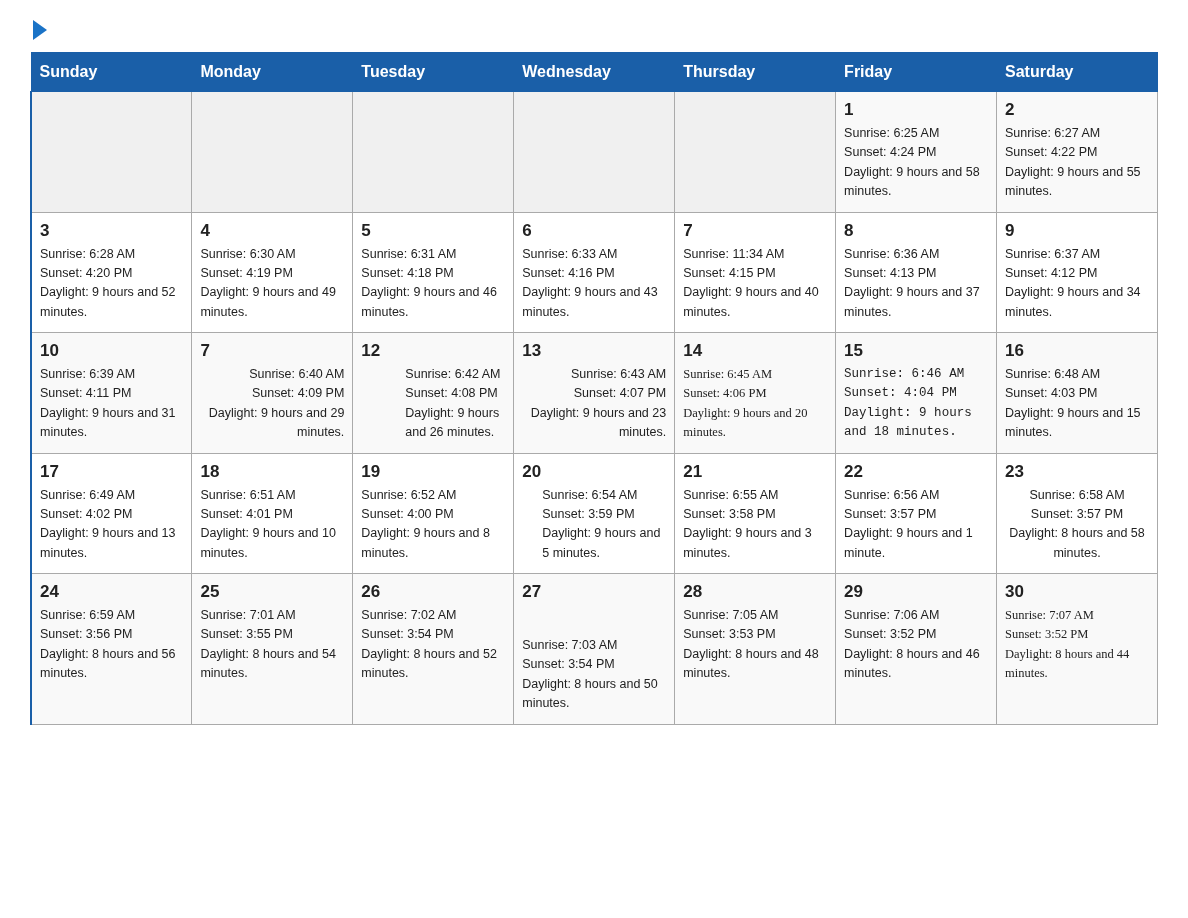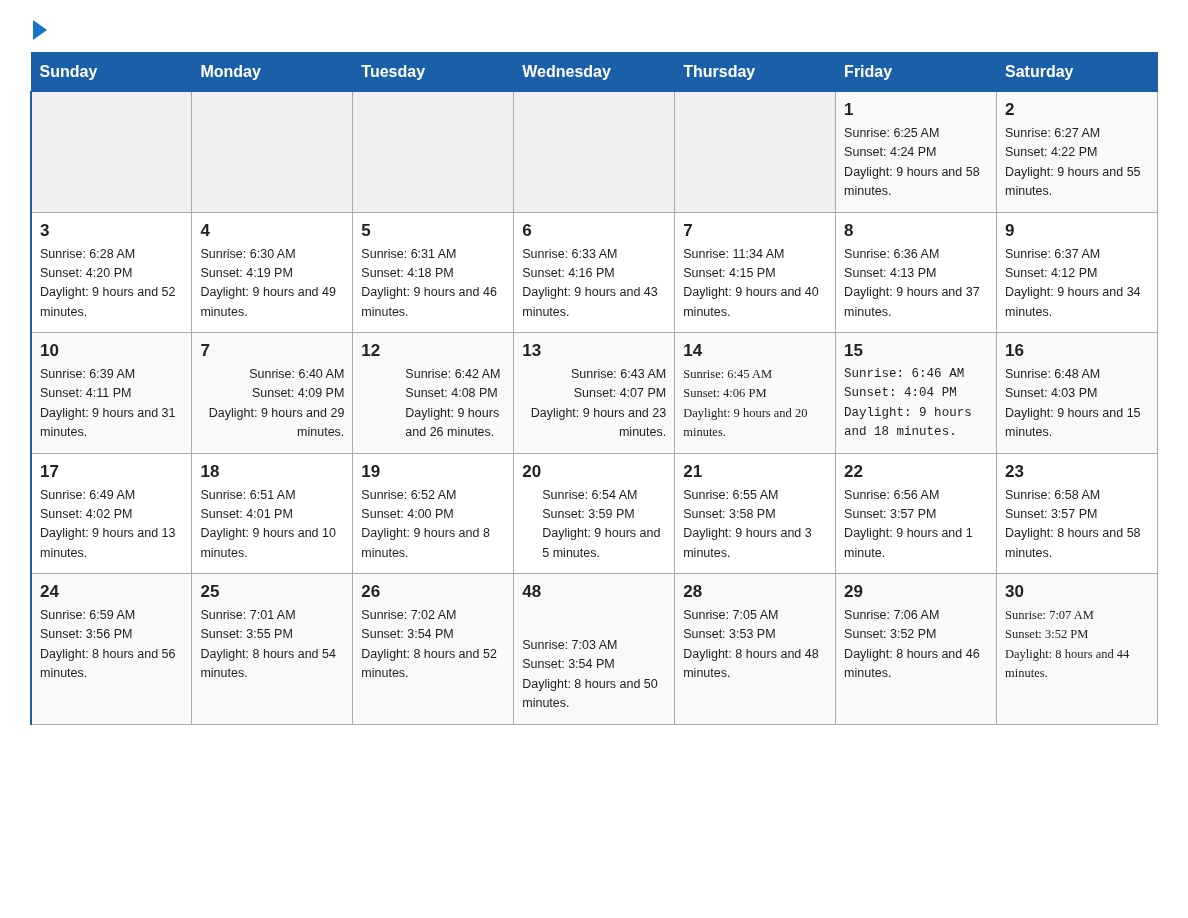--- a/index.html
+++ b/index.html
@@ -280,21 +280,21 @@
 Daylight: 9 hours and 3 minutes.</div>
         </td>
         <td>
           <span class="day-number">22</span>
           <div class="day-info" style="white-space: pre-line;">Sunrise: 6:56 AM
 Sunset: 3:57 PM
 Daylight: 9 hours and 1 minute.</div>
         </td>
         <td>
           <span class="day-number">23</span>
-          <div class="day-info" style="white-space: pre-line;">Sunrise: 6:58 AM
+          <div class="day-info" style="white-space: pre-line; text-align: center;">Sunrise: 6:58 AM
 Sunset: 3:57 PM
 Daylight: 8 hours and 58 minutes.</div>
         </td>
       </tr>
       <tr>
         <td>
           <span class="day-number">24</span>
           <div class="day-info" style="white-space: pre-line;">Sunrise: 6:59 AM
 Sunset: 3:56 PM
 Daylight: 8 hours and 56 minutes.</div>
@@ -305,21 +305,21 @@
 Sunset: 3:55 PM
 Daylight: 8 hours and 54 minutes.</div>
         </td>
         <td>
           <span class="day-number">26</span>
           <div class="day-info" style="white-space: pre-line;">Sunrise: 7:02 AM
 Sunset: 3:54 PM
 Daylight: 8 hours and 52 minutes.</div>
         </td>
         <td>
-          <span class="day-number">48</span>
+          <span class="day-number">27</span>
           <div class="day-info" style="white-space: pre-line; margin-top: 34px;">Sunrise: 7:03 AM
 Sunset: 3:54 PM
 Daylight: 8 hours and 50 minutes.</div>
         </td>
         <td>
           <span class="day-number">28</span>
           <div class="day-info" style="white-space: pre-line;">Sunrise: 7:05 AM
 Sunset: 3:53 PM
 Daylight: 8 hours and 48 minutes.</div>
         </td>

